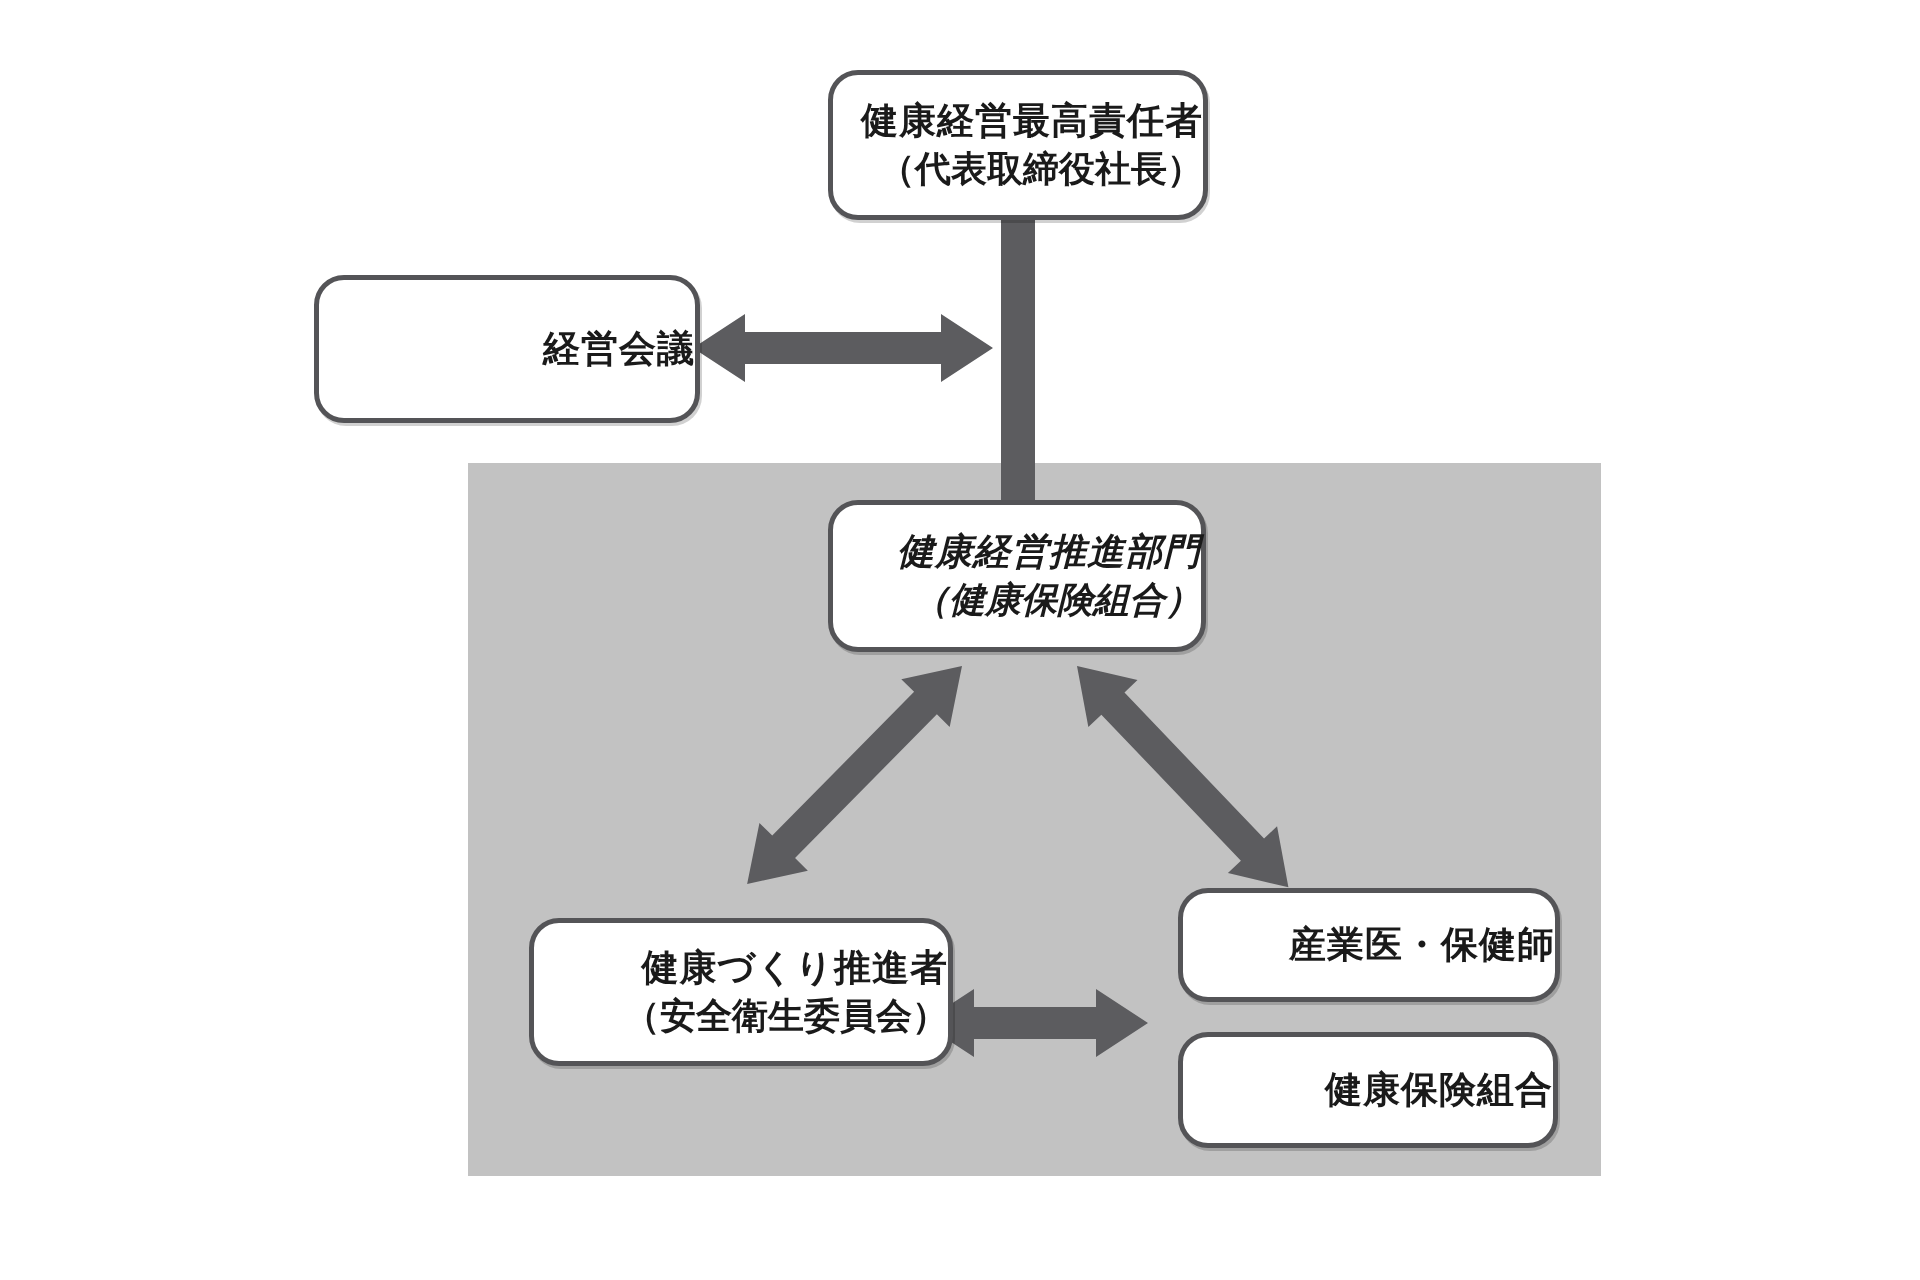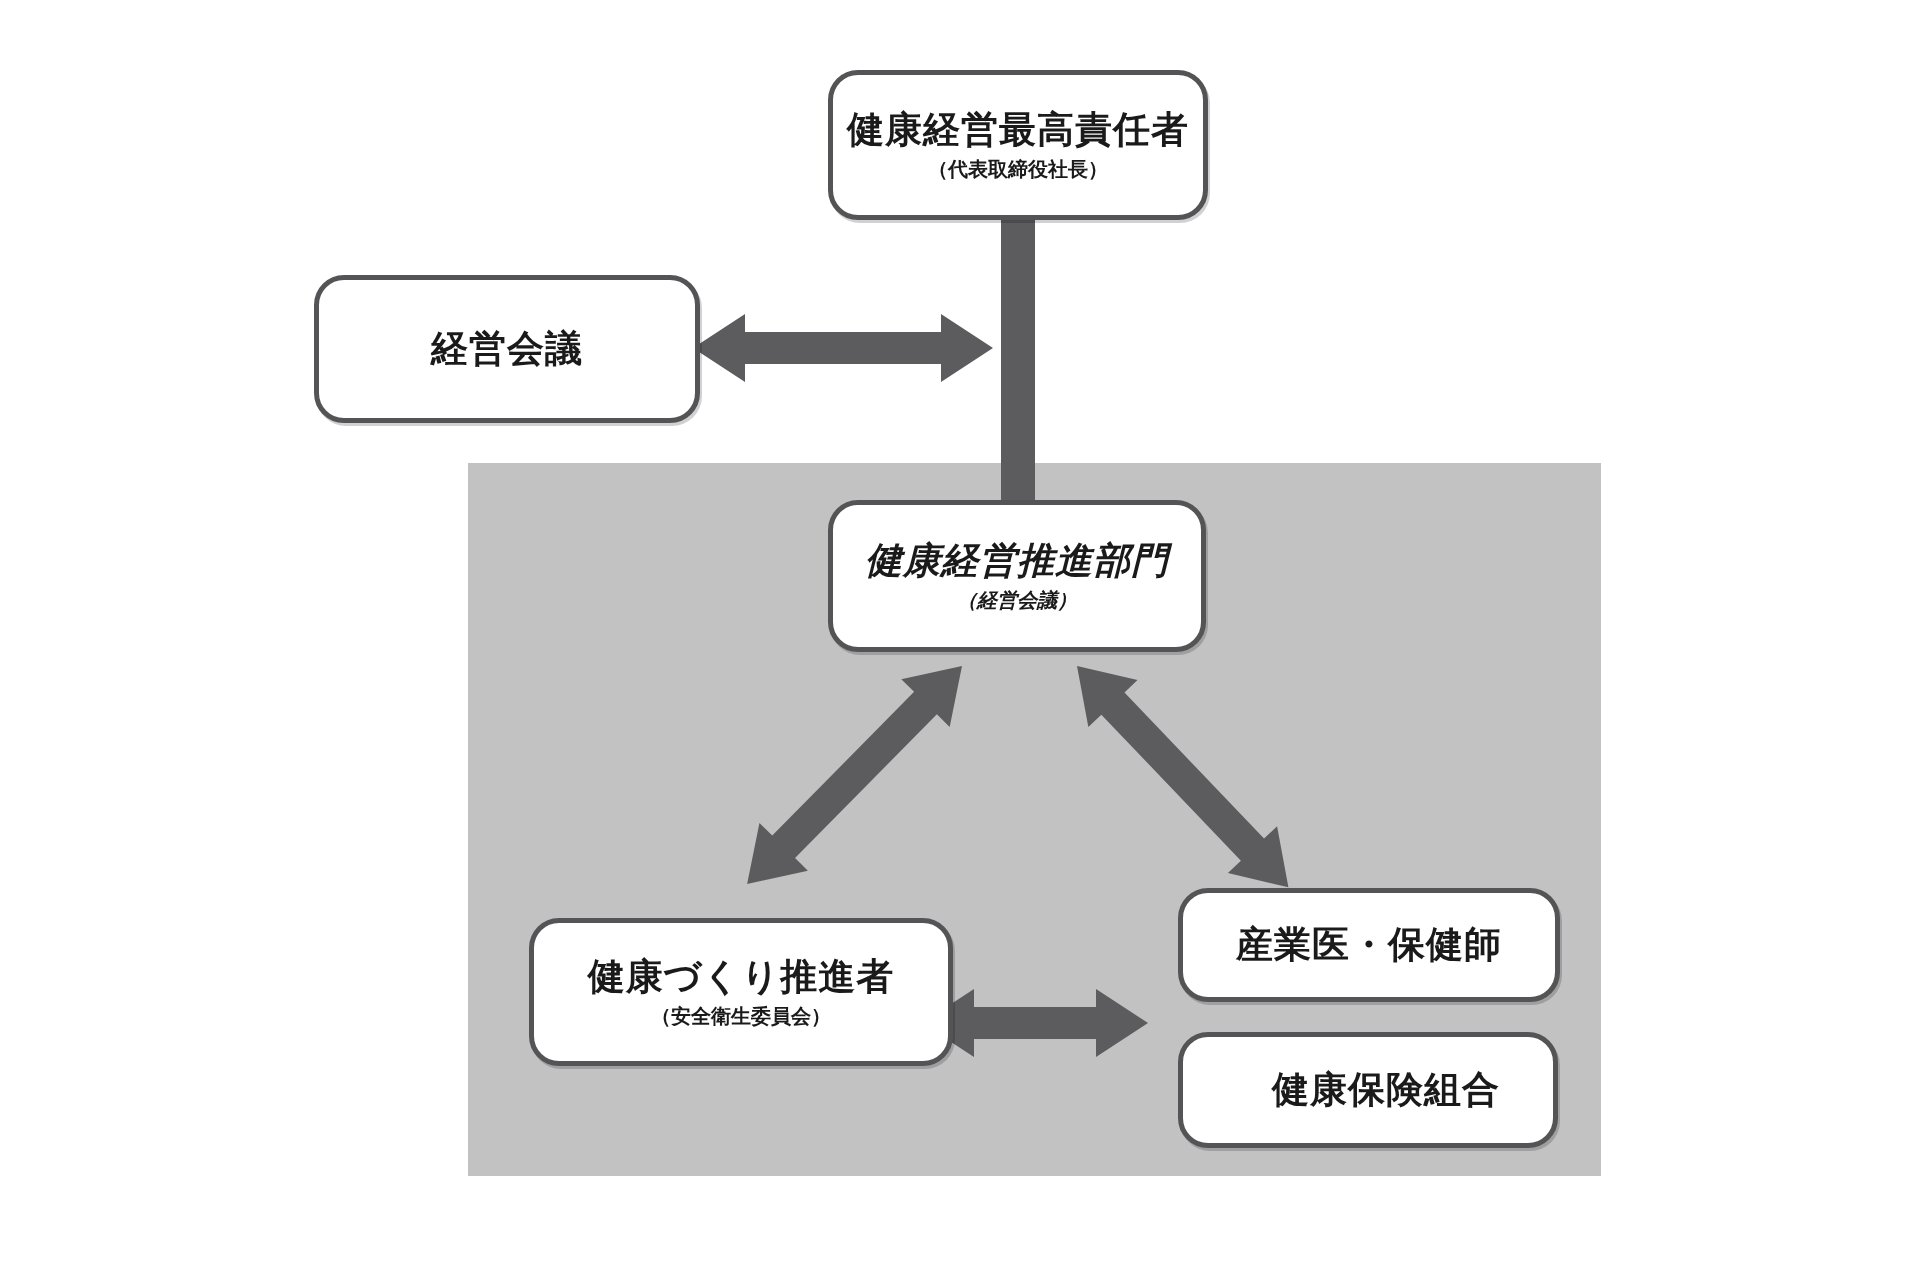--- a/index.html
+++ b/index.html
@@ -34,34 +34,34 @@
     pointer-events: none;
   }
   .box {
     position: absolute;
     background: var(--box-bg);
     border: 5px solid var(--box-border);
     border-radius: 30px;
     box-shadow: 2px 3px 0 rgba(0,0,0,0.18);
     display: flex;
     flex-direction: column;
-    align-items: center;
+    align-items: flex-end;
     justify-content: center;
     gap: 7px;
     color: var(--text);
     text-align: center;
   }
   .box .title {
     font-size: 37px;
     font-weight: 700;
     line-height: 1.1;
     letter-spacing: 1px;
   }
   .box .subtitle {
-    font-size: 20px;
+    font-size: 36px;
     font-weight: 700;
     line-height: 1.1;
   }
   .box-ceo        { left: 828px;  top: 70px;   width: 380px; height: 150px; }
   .box-meeting    { left: 314px;  top: 275px;  width: 386px; height: 148px; }
   .box-dept       { left: 828px;  top: 500px;  width: 378px; height: 152px; font-style: italic; }
   .box-promoter   { left: 529px;  top: 918px;  width: 424px; height: 148px; }
   .box-physician  { left: 1178px; top: 888px;  width: 382px; height: 114px; }
   .box-insurance  { left: 1178px; top: 1032px; width: 380px; height: 116px; padding-left: 36px; }
 </style>
@@ -94,21 +94,21 @@
     <div class="title">健康経営最高責任者</div>
     <div class="subtitle">（代表取締役社長）</div>
   </div>
 
   <div class="box box-meeting">
     <div class="title">経営会議</div>
   </div>
 
   <div class="box box-dept">
     <div class="title">健康経営推進部門</div>
-    <div class="subtitle">（経営会議）</div>
+    <div class="subtitle">（健康保険組合）</div>
   </div>
 
   <div class="box box-promoter">
     <div class="title">健康づくり推進者</div>
     <div class="subtitle">（安全衛生委員会）</div>
   </div>
 
   <div class="box box-physician">
     <div class="title">産業医・保健師</div>
   </div>

